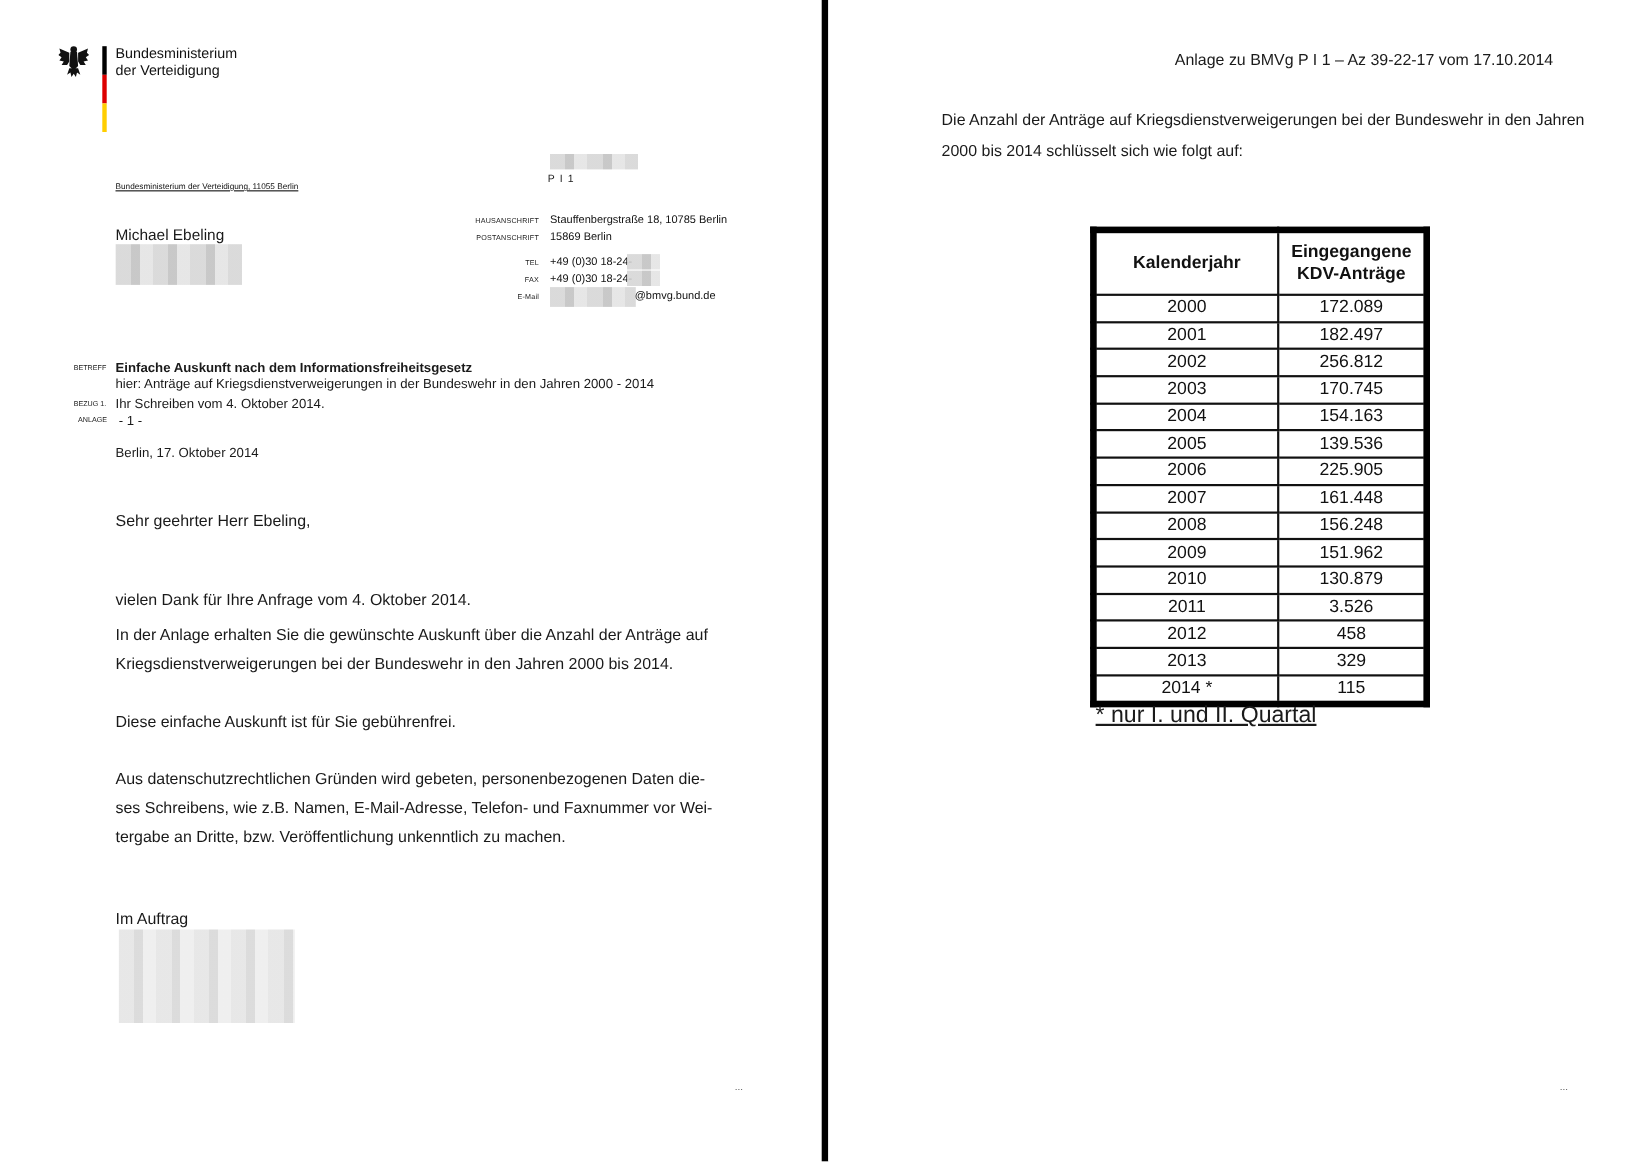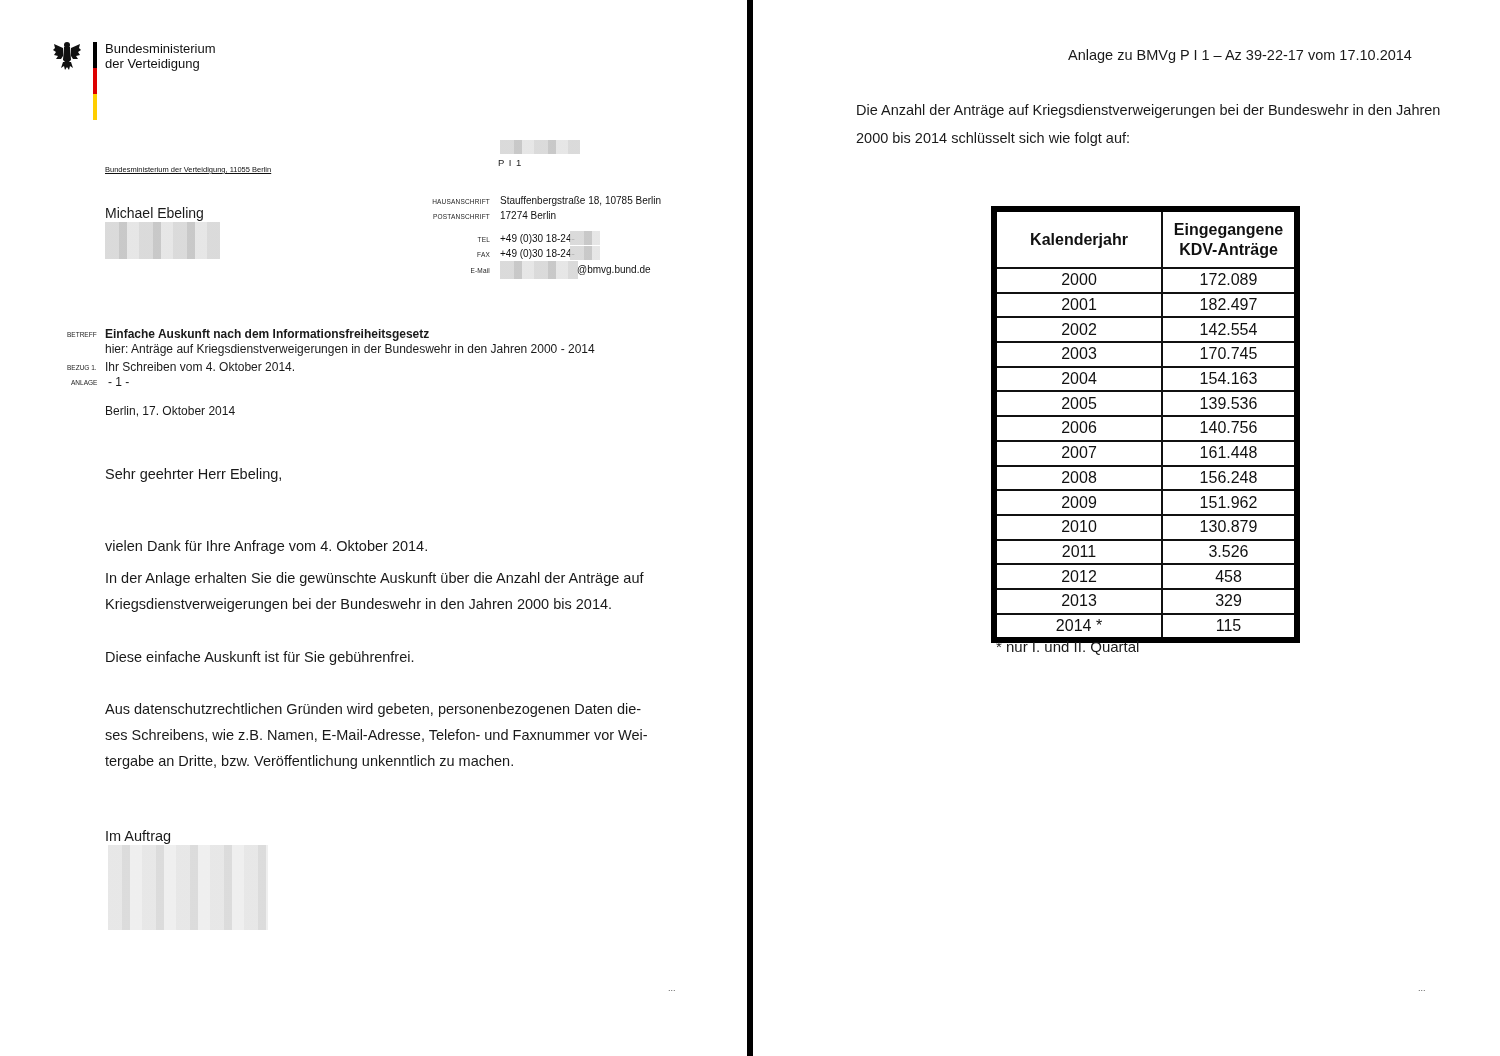--- a/index.html
+++ b/index.html
@@ -54,21 +54,21 @@
     border-collapse: collapse; border: 6px solid #000000;
     font-size: 16px; color: #111;
   }
   table.kdv th, table.kdv td {
     border: 2px solid #111; text-align: center; padding: 0;
   }
   table.kdv th { height: 55px; font-weight: bold; font-size: 16px; line-height: 20px; }
   table.kdv td { height: 22.7px; line-height: 22px; }
   table.kdv .c1 { width: 164px; }
   table.kdv .c2 { width: 131px; }
-  .footnote { left: 996px; top: 638px; font-size: 15px; }
+  .footnote { left: 996px; top: 638px; font-size: 21px; text-decoration: underline; }
 </style>
 </head>
 <body>
 
 <div class="page" id="page-left">
 
   <svg class="abs eagle" viewBox="0 0 28 32">
     <g fill="#111">
       <circle cx="14" cy="5" r="3"></circle>
       <path d="M11 7 L17 7 L18 20 L14 24 L10 20 Z"></path>
@@ -93,21 +93,21 @@
 
   <div class="abs recipient-name">Michael Ebeling</div>
   <div class="redact" style="left:105px;top:222px;width:115px;height:37px;"></div>
 
   <div class="redact" style="left:500px;top:140px;width:80px;height:14px;"></div>
   <div class="abs ref-code">P I 1</div>
 
   <div class="abs lbl" style="left:430px;top:198px;width:60px;">HAUSANSCHRIFT</div>
   <div class="abs val" style="left:500px;top:195px;">Stauffenbergstraße 18, 10785 Berlin</div>
   <div class="abs lbl" style="left:430px;top:213px;width:60px;">POSTANSCHRIFT</div>
-  <div class="abs val" style="left:500px;top:210px;">17274 Berlin</div>
+  <div class="abs val" style="left:500px;top:210px;">15869 Berlin</div>
 
   <div class="abs lbl" style="left:430px;top:236px;width:60px;">TEL</div>
   <div class="abs val" style="left:500px;top:233px;">+49 (0)30 18-24-</div>
   <div class="redact" style="left:570px;top:231px;width:30px;height:14px;"></div>
 
   <div class="abs lbl" style="left:430px;top:251px;width:60px;">FAX</div>
   <div class="abs val" style="left:500px;top:248px;">+49 (0)30 18-24-</div>
   <div class="redact" style="left:570px;top:246px;width:30px;height:14px;"></div>
 
   <div class="abs lbl" style="left:430px;top:267px;width:60px;">E-Mail</div>
@@ -159,37 +159,37 @@
       <tr>
         <td class="c1">2000</td>
         <td class="c2">172.089</td>
       </tr>
       <tr>
         <td class="c1">2001</td>
         <td class="c2">182.497</td>
       </tr>
       <tr>
         <td class="c1">2002</td>
-        <td class="c2">142.554</td>
+        <td class="c2">256.812</td>
       </tr>
       <tr>
         <td class="c1">2003</td>
         <td class="c2">170.745</td>
       </tr>
       <tr>
         <td class="c1">2004</td>
         <td class="c2">154.163</td>
       </tr>
       <tr>
         <td class="c1">2005</td>
         <td class="c2">139.536</td>
       </tr>
       <tr>
         <td class="c1">2006</td>
-        <td class="c2">140.756</td>
+        <td class="c2">225.905</td>
       </tr>
       <tr>
         <td class="c1">2007</td>
         <td class="c2">161.448</td>
       </tr>
       <tr>
         <td class="c1">2008</td>
         <td class="c2">156.248</td>
       </tr>
       <tr>

